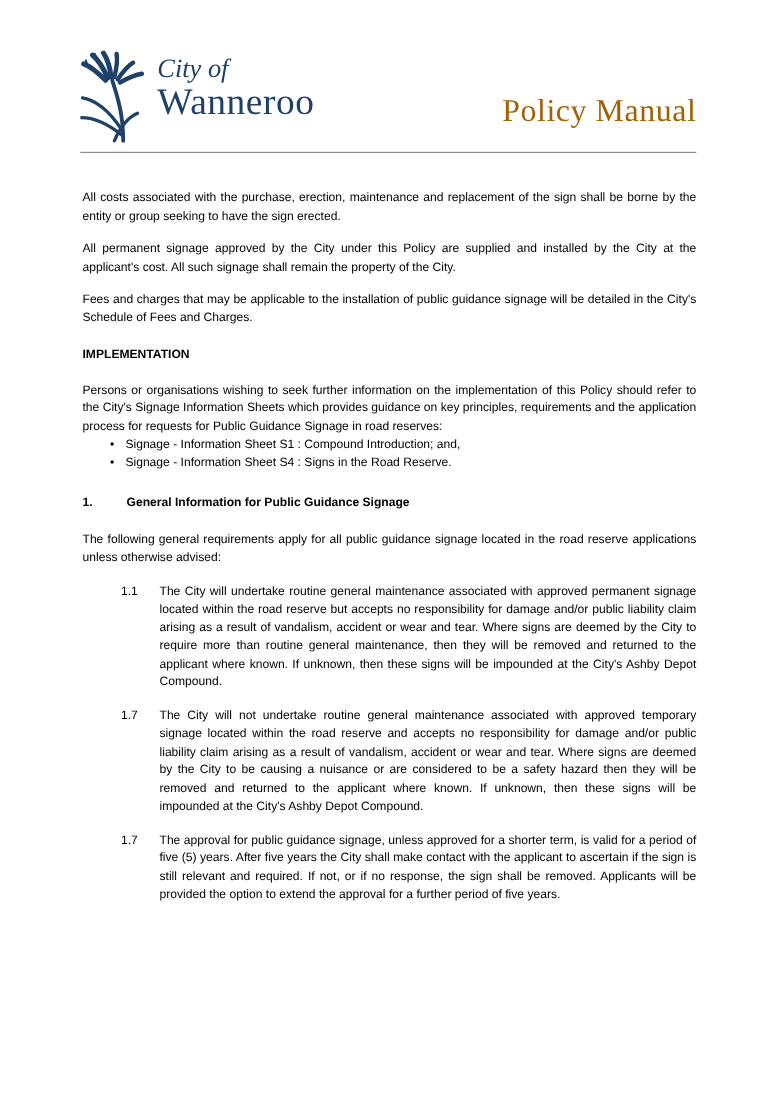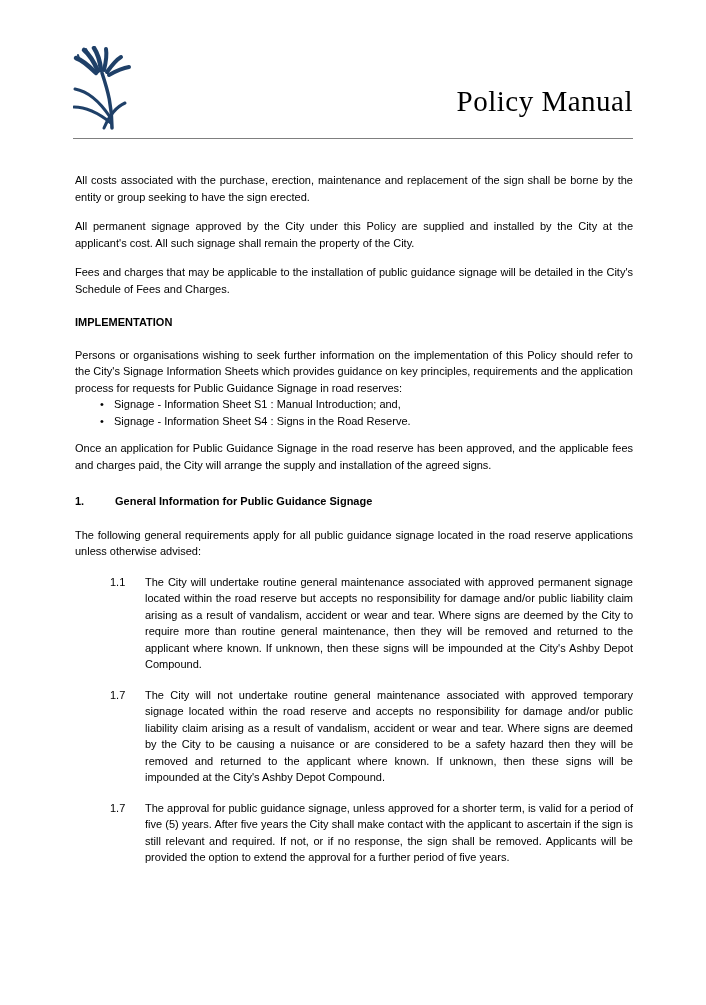--- a/index.html
+++ b/index.html
@@ -19,21 +19,21 @@
     display: flex;
     align-items: flex-end;
   }
   .logo-group { display: flex; align-items: flex-start; }
   .logo-icon-wrap { width: 62px; height: 84px; margin-right: 8px; }
   .logo-text { padding-top: 4px; color: #1f4068; font-family: "Liberation Serif", serif; }
   .logo-line1 { font-style: italic; font-size: 24px; line-height: 26px; }
   .logo-line2 { font-size: 34px; line-height: 36px; letter-spacing: 0.5px; }
   .header-title {
     margin-left: auto;
-    color: #000000;
+    color: #a16207;
     font-family: "Liberation Serif", serif;
     font-size: 29px;
     line-height: 30px;
     padding-bottom: 14px;
     letter-spacing: 0.5px;
   }
   .header-rule {
     margin: 8px 73px 0 73px;
     border-top: 1px solid #7f7f7f;
     height: 0;
@@ -73,47 +73,50 @@
             <path d="M36 29 C 43 25, 49 22, 56 21" stroke-width="4"></path>
             <path d="M5 9 L 7 15" stroke-width="2"></path>
             <path d="M13 3 L 16 9" stroke-width="2"></path>
             <path d="M29 27 C 35 45, 39 60, 39 82" stroke-width="3.5"></path>
             <path d="M37 71 C 25 53, 13 45, 2 43" stroke-width="3"></path>
             <path d="M38 77 C 23 65, 10 61, 1 61" stroke-width="3"></path>
             <path d="M31 82 C 37 68, 45 60, 52 57" stroke-width="3"></path>
           </g>
         </svg>
       </div>
+      <div class="logo-text">
+        <div class="logo-line1">City of</div>
+        <div class="logo-line2">Wanneroo</div>
+      </div>
     </div>
     <div class="header-title">Policy Manual</div>
   </div>
   <div class="header-rule"></div>
 
   <div class="doc-body">
 
     <p class="para">All costs associated with the purchase, erection, maintenance and replacement of the sign shall be borne by the entity or group seeking to have the sign erected.</p>
     <p class="para">All permanent signage approved by the City under this Policy are supplied and installed by the City at the applicant's cost. All such signage shall remain the property of the City.</p>
     <p class="para">Fees and charges that may be applicable to the installation of public guidance signage will be detailed in the City's Schedule of Fees and Charges.</p>
 
     <div class="h-impl">IMPLEMENTATION</div>
 
     <p class="para" style="margin-bottom:0;">Persons or organisations wishing to seek further information on the implementation of this Policy should refer to the City's Signage Information Sheets which provides guidance on key principles, requirements and the application process for requests for Public Guidance Signage in road reserves:</p>
 
     <div class="bullet-list">
       <div class="bullet-item">
         <span class="bullet-marker">•</span>
-        <span>Signage - Information Sheet S1 : Manual Introduction; and,</span>
+        <span>Signage - Information Sheet S1 : Compound Introduction; and,</span>
       </div>
       <div class="bullet-item">
         <span class="bullet-marker">•</span>
         <span>Signage - Information Sheet S4 : Signs in the Road Reserve.</span>
       </div>
     </div>
 
-    <p class="para">Once an application for Public Guidance Signage in the road reserve has been approved, and the applicable fees and charges paid, the City will arrange the supply and installation of the agreed signs.</p>
 
     <div class="section-heading">
       <span class="section-number">1.</span>
       <span>General Information for Public Guidance Signage</span>
     </div>
 
     <p class="para" style="margin-bottom:4px;">The following general requirements apply for all public guidance signage located in the road reserve applications unless otherwise advised:</p>
 
     <div class="num-item">
       <span class="num">1.1</span>

